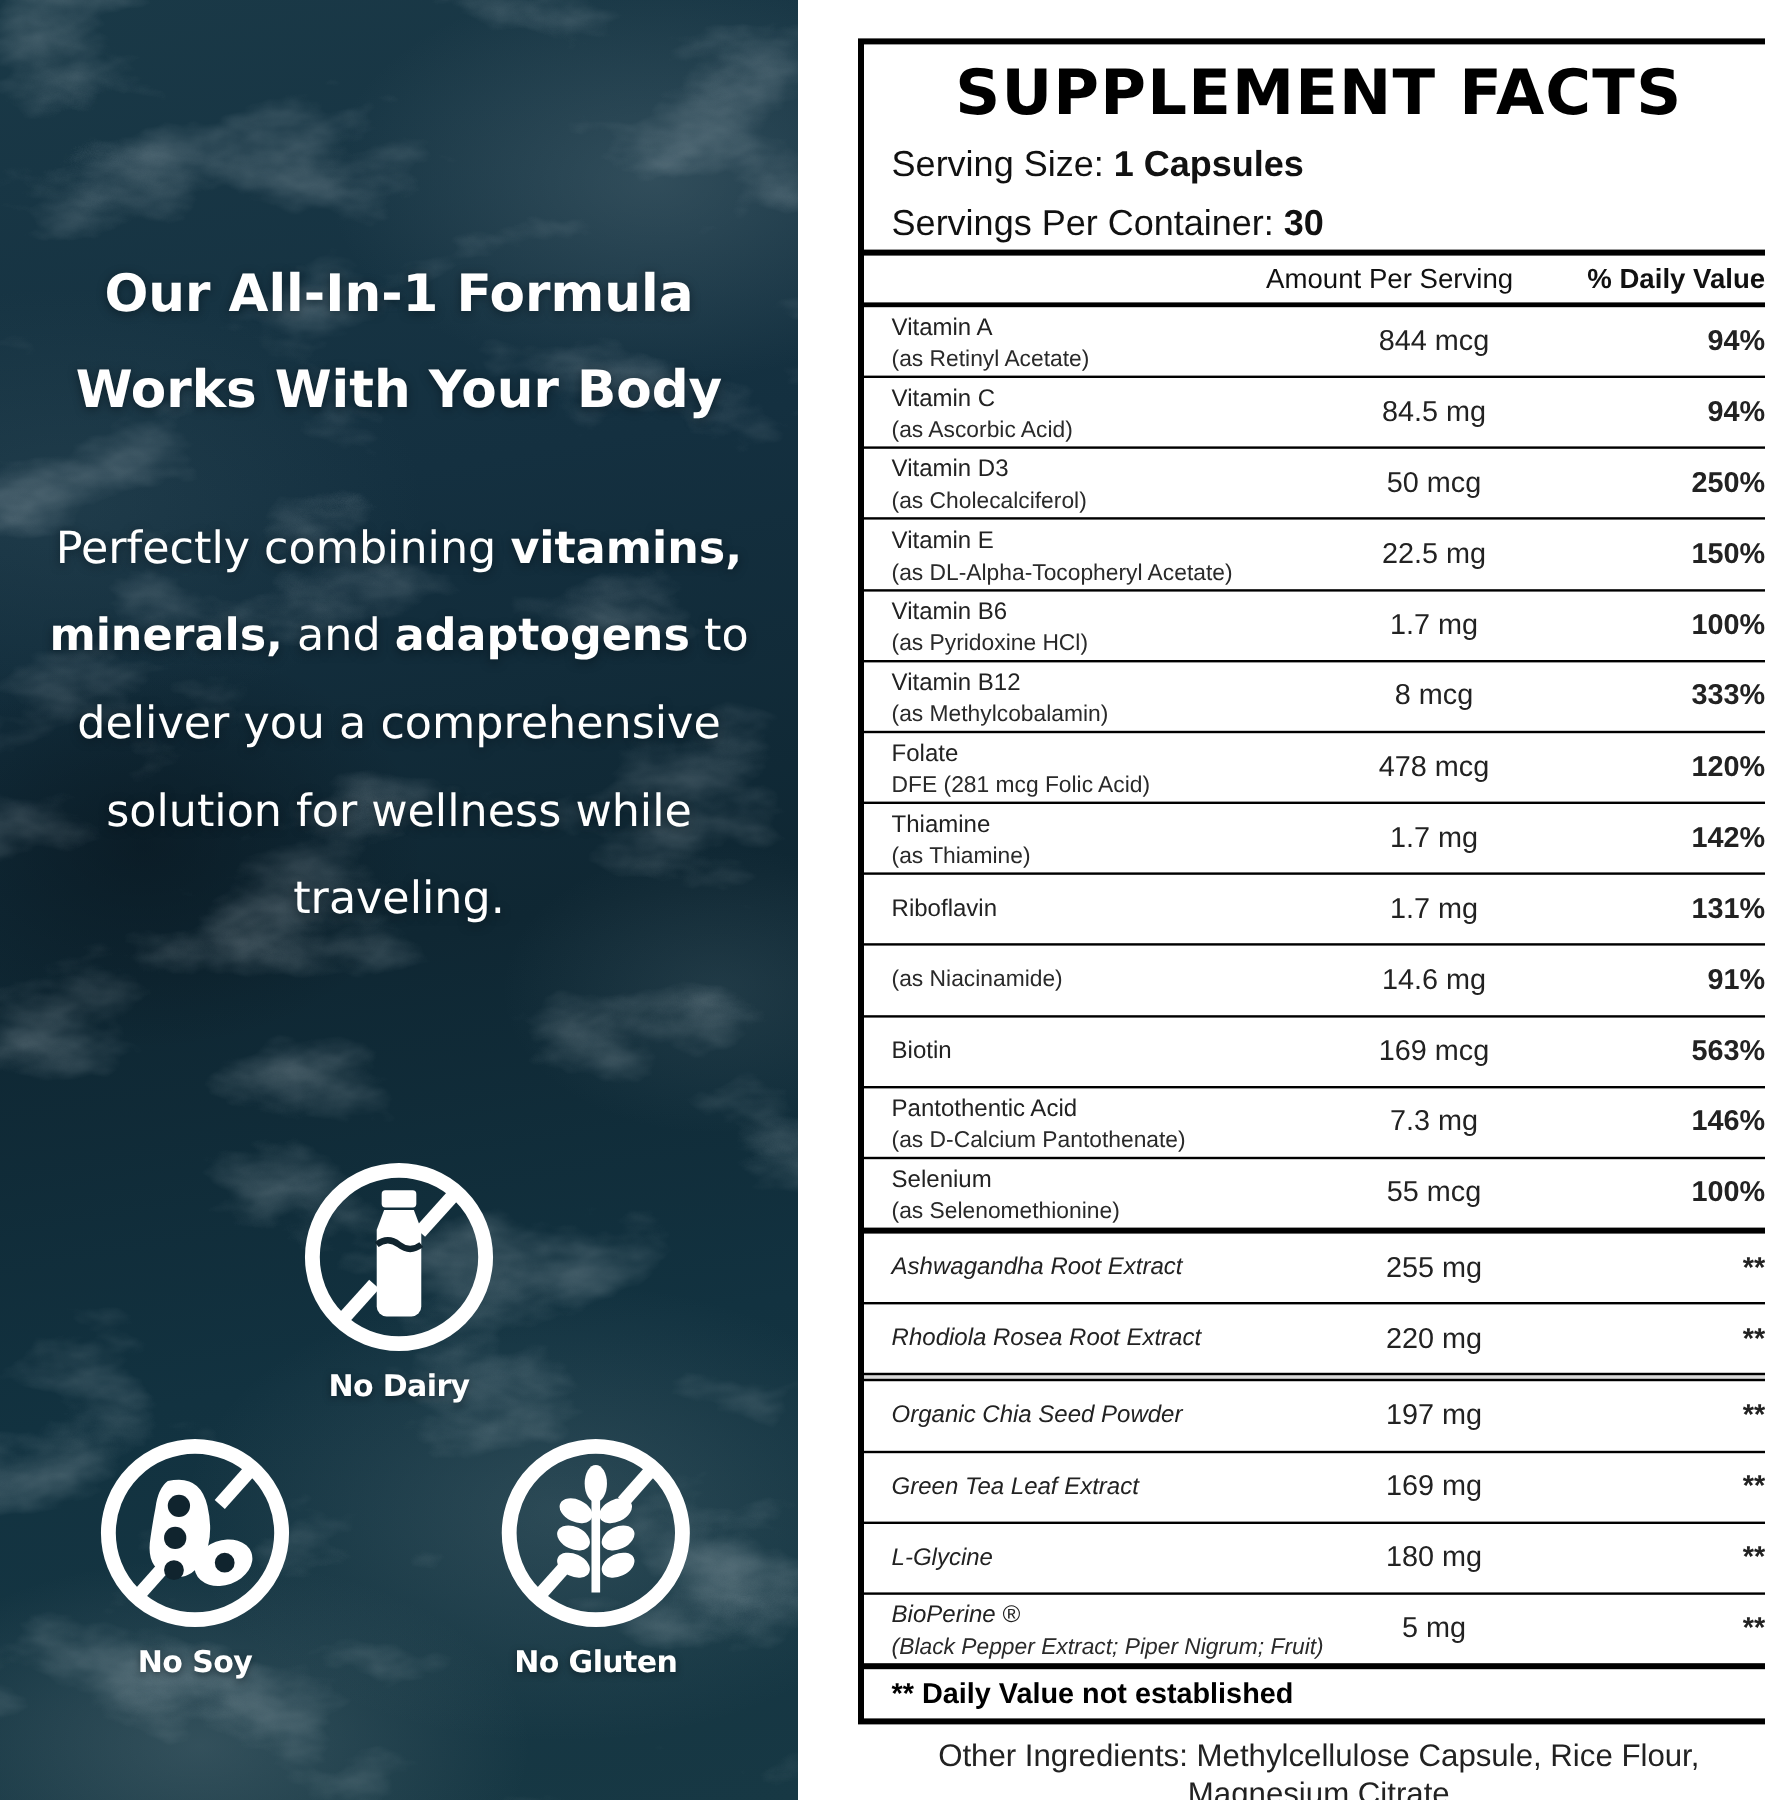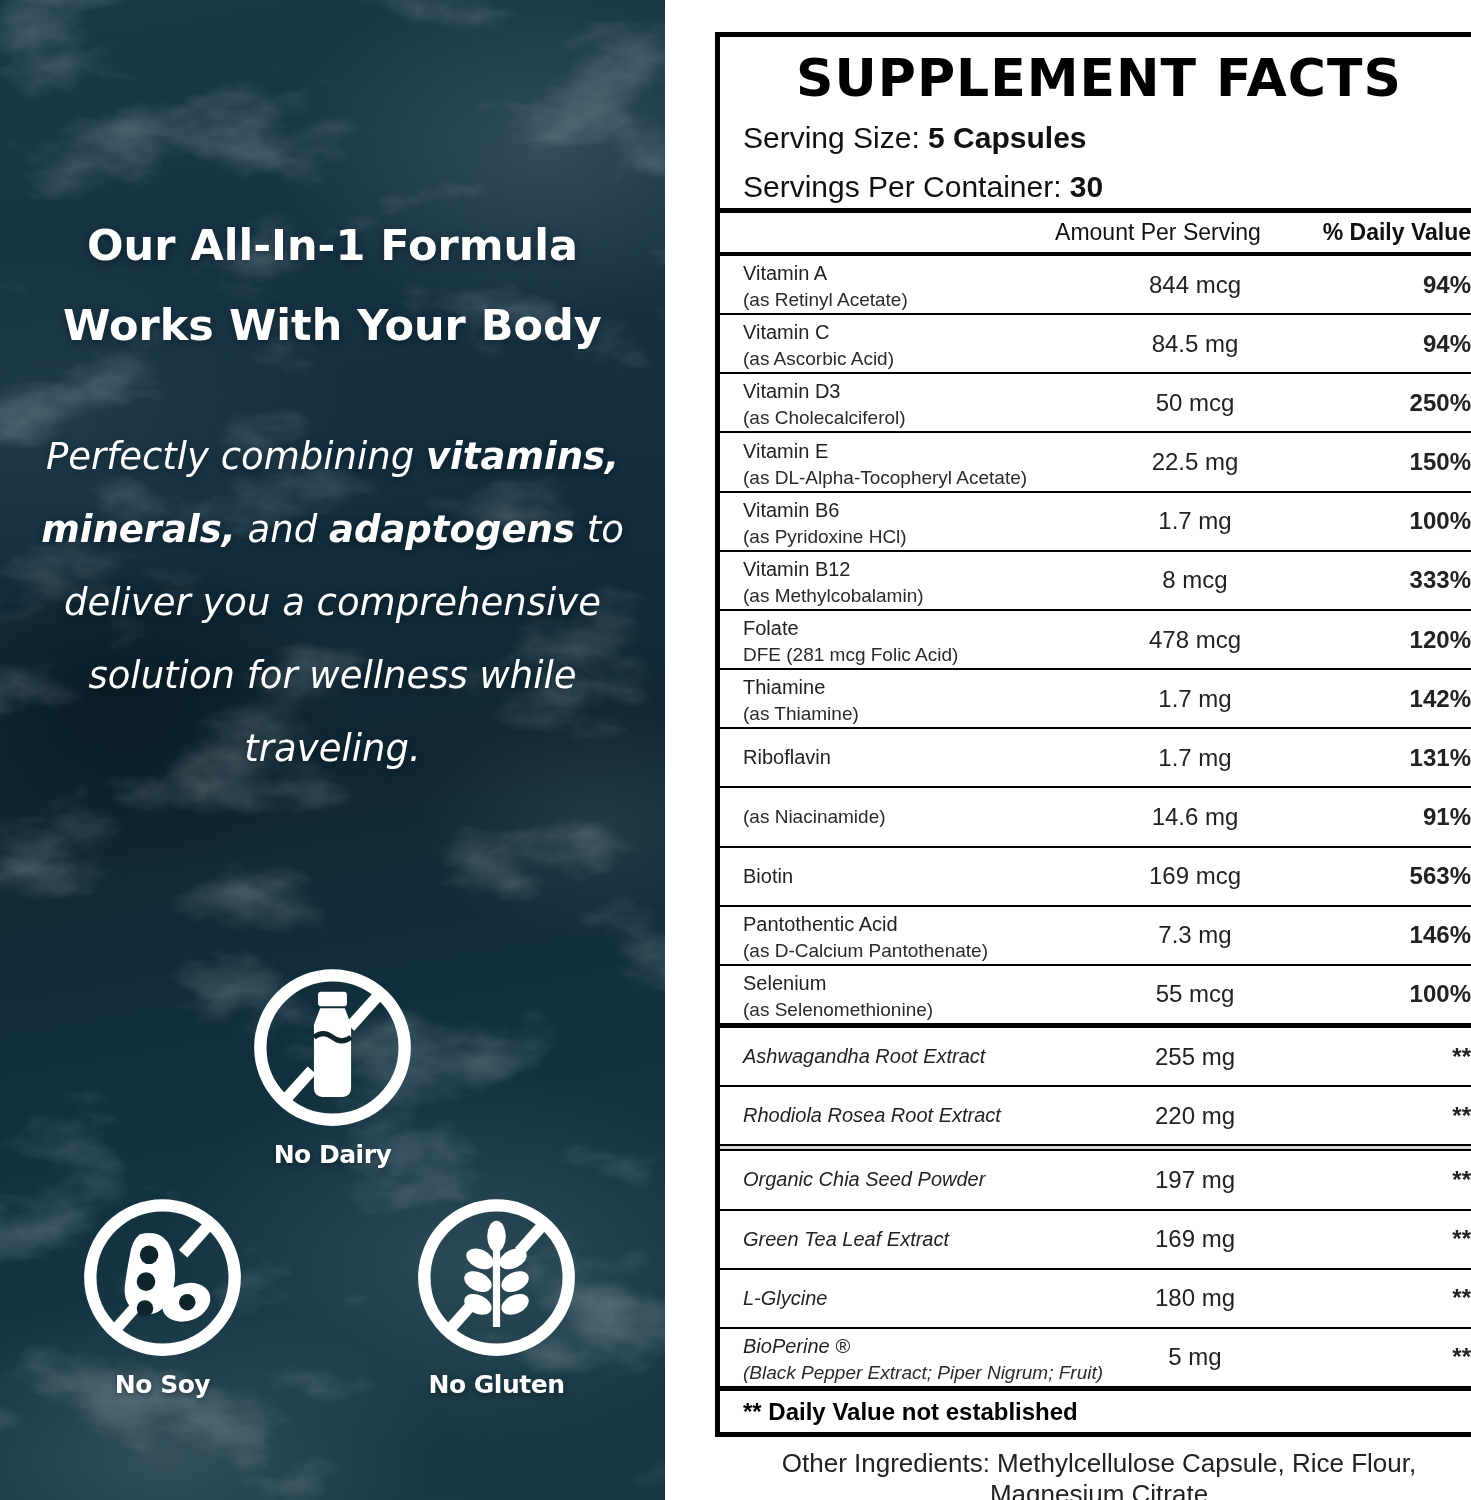--- a/index.html
+++ b/index.html
@@ -17,21 +17,21 @@
       radial-gradient(460px 260px at 25% 97%, rgba(140,158,165,.25), transparent 60%),
       linear-gradient(170deg,#1a3947 0%,#143040 28%,#0f2733 52%,#123240 74%,#173844 100%);}
   .foam{position:absolute;left:0;top:0;opacity:.5;pointer-events:none;}
   .ocean-content{position:absolute;left:0;top:0;width:100%;height:100%;}
 
   .headline{position:absolute;top:205px;left:0;width:100%;text-align:center;
     font-family:"DejaVu Sans",sans-serif;font-weight:bold;font-size:43px;line-height:80px;
     text-shadow:0 2px 8px rgba(4,14,20,.5);}
   .para{position:absolute;top:420px;left:30px;width:605px;text-align:center;
     font-family:"DejaVu Sans",sans-serif;font-weight:normal;font-size:37px;line-height:73px;
-    text-shadow:0 2px 8px rgba(4,14,20,.5);font-style:italic;}
+    text-shadow:0 2px 8px rgba(4,14,20,.5);}
   .para .b{font-weight:bold;}
 
   .badge{position:absolute;text-align:center;}
   .badge .ic{display:block;margin:0 auto;}
   .badge .lbl{display:block;margin-top:10px;font-family:"DejaVu Sans",sans-serif;font-weight:bold;
     font-size:25px;letter-spacing:-.5px;text-shadow:0 2px 6px rgba(4,14,20,.5);}
   .badge-dairy{left:250px;top:965px;width:165px;}
   .badge-soy{left:80px;top:1195px;width:165px;}
   .badge-gluten{left:414px;top:1195px;width:165px;}
 
@@ -145,21 +145,21 @@
     </div>
   </div>
 
   <div class="facts-area">
     <div class="facts-box">
 
       <div class="fb-header">
         <div class="fb-title">SUPPLEMENT FACTS</div>
         <div class="serving-line">
           <span>Serving Size:</span>
-          <span class="v">5 Capsules</span>
+          <span class="v">1 Capsules</span>
         </div>
         <div class="serving-line">
           <span>Servings Per Container:</span>
           <span class="v">30</span>
         </div>
       </div>
 
       <div class="fb-colheads">
         <div class="c-name"></div>
         <div class="c-amt">Amount Per Serving</div>

